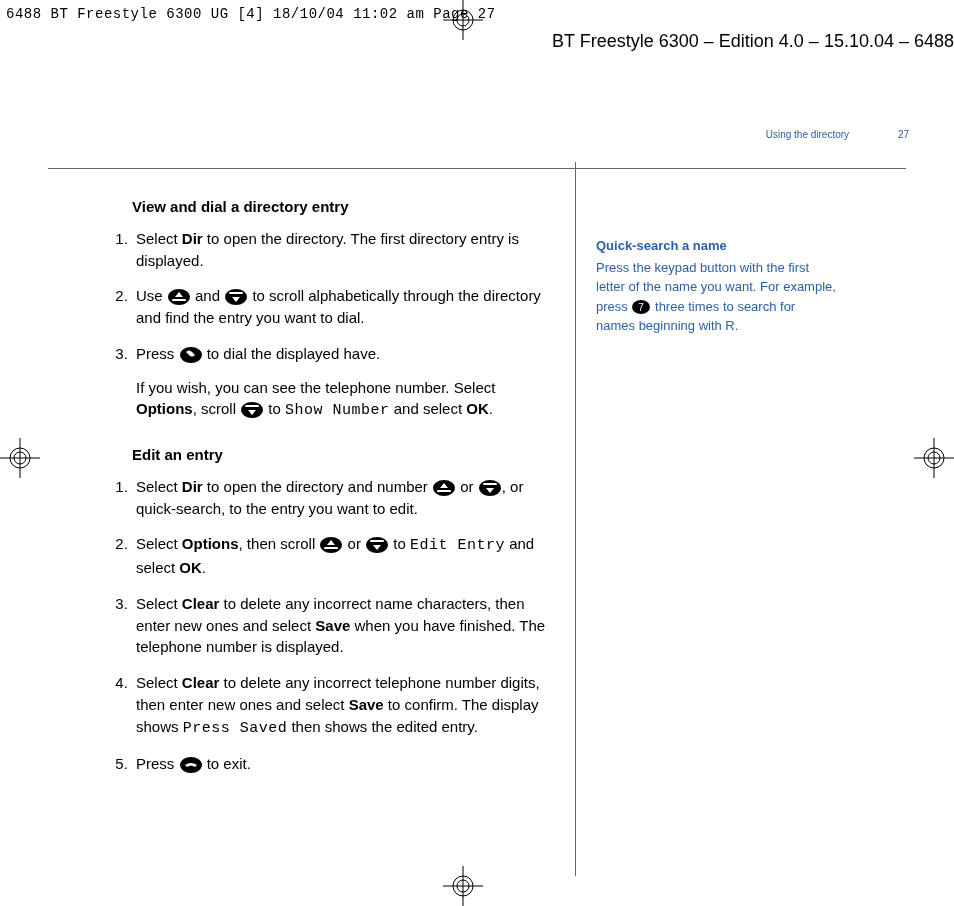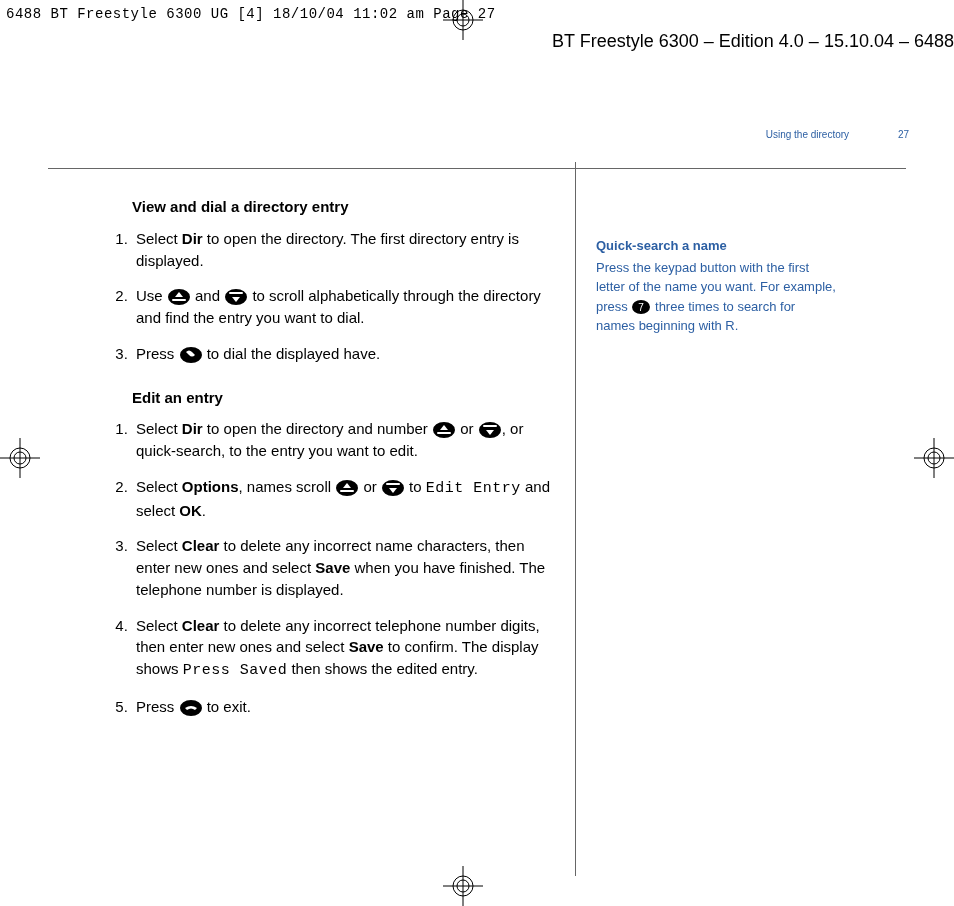--- a/index.html
+++ b/index.html
@@ -103,34 +103,39 @@
       <span>Use </span><span class="btn"><svg width="22" height="16">
               <use href="#btn-up"></use>
             </svg></span><span> and </span><span class="btn"><svg width="22" height="16">
               <use href="#btn-down"></use>
             </svg></span><span> to scroll alphabetically through the directory and find the entry you want to dial.</span>
     </li>
     <li>
       <span>Press </span><span class="btn"><svg width="22" height="16">
               <use href="#btn-talk"></use>
             </svg></span><span> to dial the displayed have.</span>
+      <p class="sub">
+        <span>If you wish, you can see the telephone number. Select </span><span class="kw">Options</span><span>, scroll </span><span class="btn"><svg width="22" height="16">
+                <use href="#btn-down"></use>
+              </svg></span><span> to </span><span class="lcd">Show Number</span><span> and select </span><span class="kw">OK</span><span>.</span>
+      </p>
     </li>
   </ol>
 
   <p class="h">Edit an entry</p>
   <ol>
     <li>
       <span>Select </span><span class="kw">Dir</span><span> to open the directory and number </span><span class="btn"><svg width="22" height="16">
               <use href="#btn-up"></use>
             </svg></span><span> or </span><span class="btn"><svg width="22" height="16">
               <use href="#btn-down"></use>
             </svg></span><span>, or quick-search, to the entry you want to edit.</span>
     </li>
     <li>
-      <span>Select </span><span class="kw">Options</span><span>, names scroll </span><span class="btn"><svg width="22" height="16">
+      <span>Select </span><span class="kw">Options</span><span>, then scroll </span><span class="btn"><svg width="22" height="16">
               <use href="#btn-up"></use>
             </svg></span><span> or </span><span class="btn"><svg width="22" height="16">
               <use href="#btn-down"></use>
             </svg></span><span> to </span><span class="lcd">Edit Entry</span><span> and select </span><span class="kw">OK</span><span>.</span>
     </li>
     <li>
       <span>Select </span><span class="kw">Clear</span><span> to delete any incorrect name characters, then enter new ones and select </span><span class="kw">Save</span><span> when you have finished. The telephone number is displayed.</span>
     </li>
     <li>
       <span>Select </span><span class="kw">Clear</span><span> to delete any incorrect telephone number digits, then enter new ones and select </span><span class="kw">Save</span><span> to confirm. The display shows </span><span class="lcd">Press Saved</span><span> then shows the edited entry.</span>

